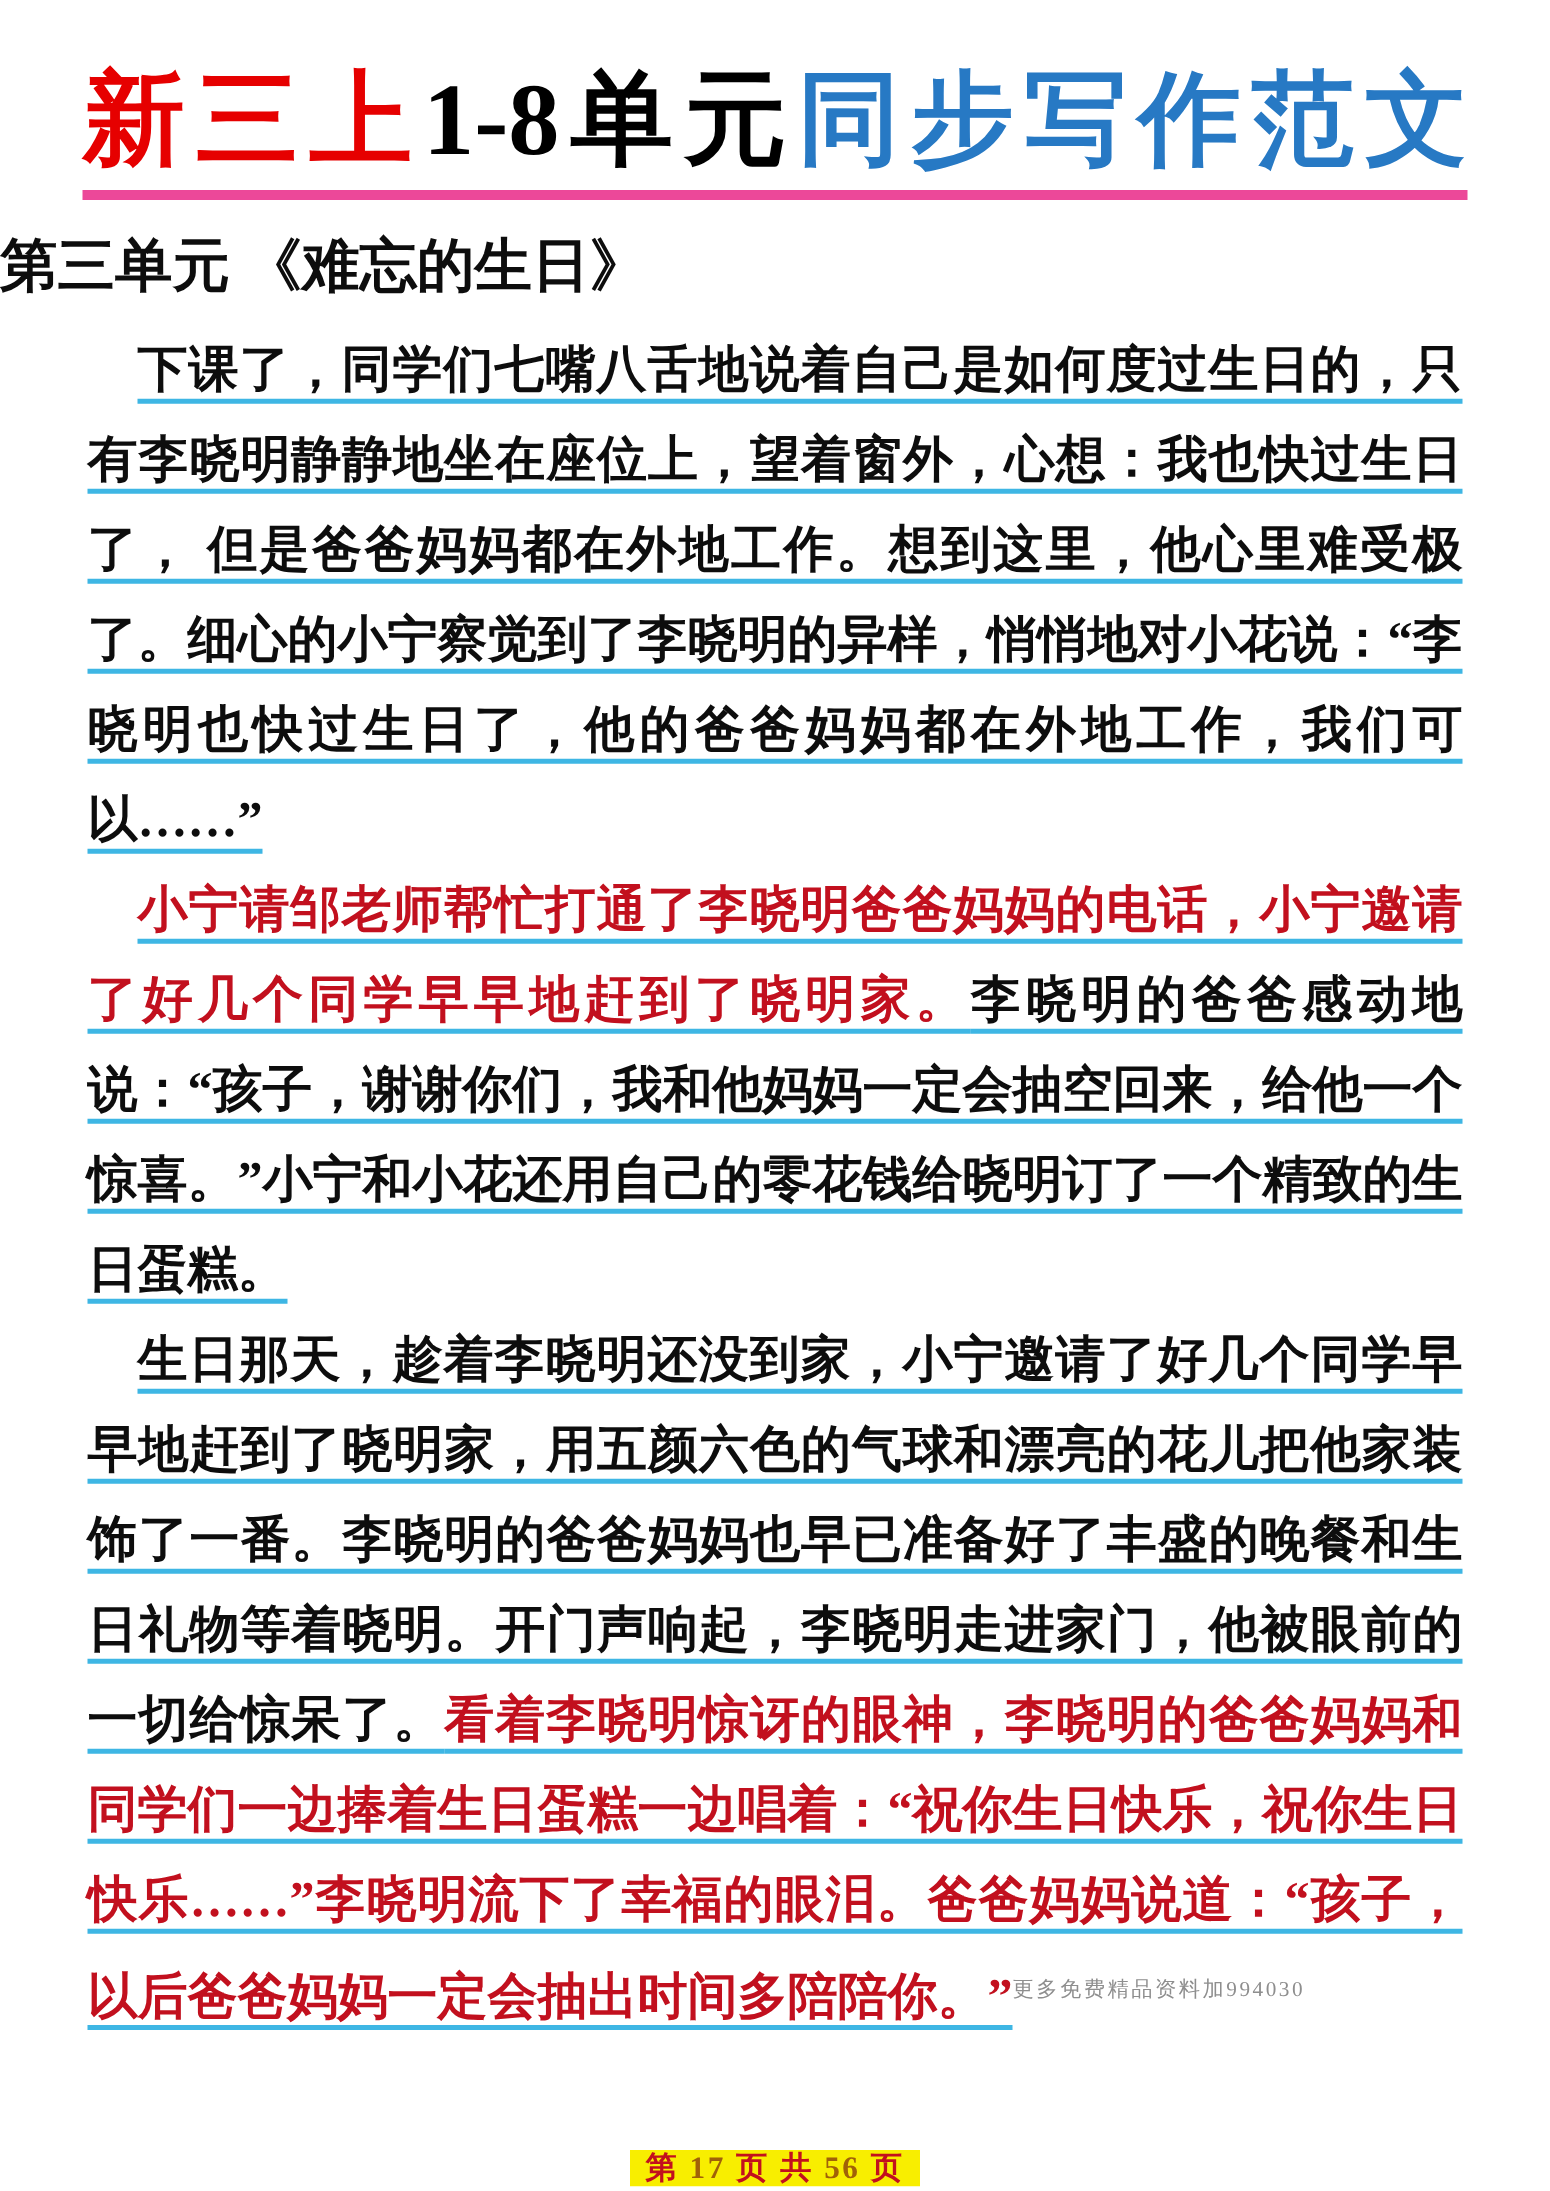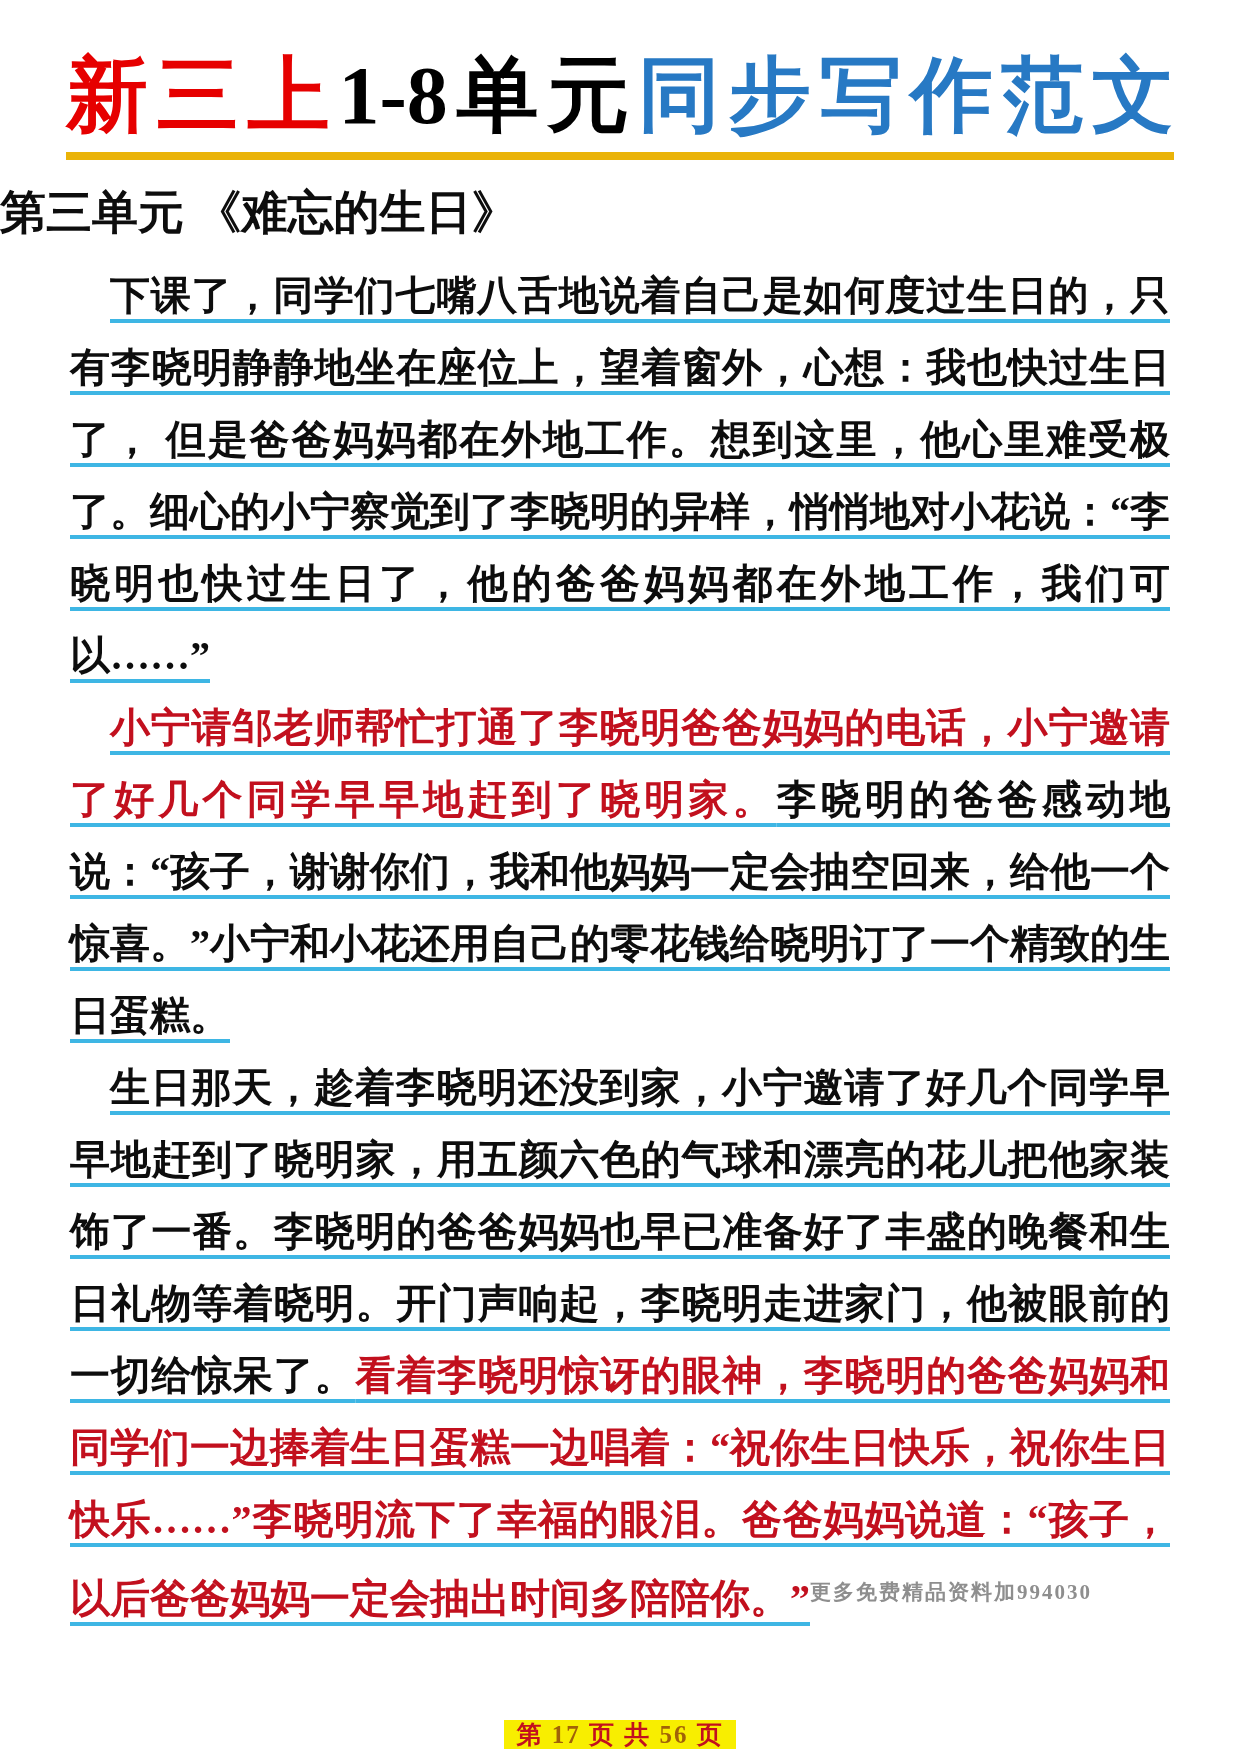--- a/index.html
+++ b/index.html
@@ -17,21 +17,21 @@
     width:1240px;
     height:1753px;
     background:#ffffff;
     overflow:hidden;
     font-family:"Liberation Serif","DejaVu Serif",serif;
   }
   
   .title-block{
     margin:50px 66px 0 66px;
     padding-bottom:10px;
-    border-bottom:8px solid #eab308;
+    border-bottom:8px solid #ec4899;
     font-size:82px;
     line-height:1.12;
     font-weight:bold;
     text-align:justify;
     text-align-last:justify;
     white-space:nowrap;
   }
   .t-red{color:var(--title-red);}
   .t-black{color:#000;}
   .t-blue{color:var(--title-blue);}
@@ -56,22 +56,22 @@
   .seg{
     text-decoration-line:underline;
     text-decoration-color:var(--underline);
     text-decoration-thickness:4px;
     text-underline-offset:10px;
   }
   .seg-black{color:var(--ink);}
   .seg-red{color:var(--body-red);}
   .seg-watermark{
     text-decoration:none;
-    font-size:21px;
-    font-weight:bold;
+    font-size:17px;
+    font-weight:normal;
     color:#8e8e8e;
     letter-spacing:2px;
     vertical-align:13px;
     white-space:nowrap;
     margin-top:20px;
   }
   
   .footer{
     position:absolute;
     left:0;right:0;bottom:4px;

